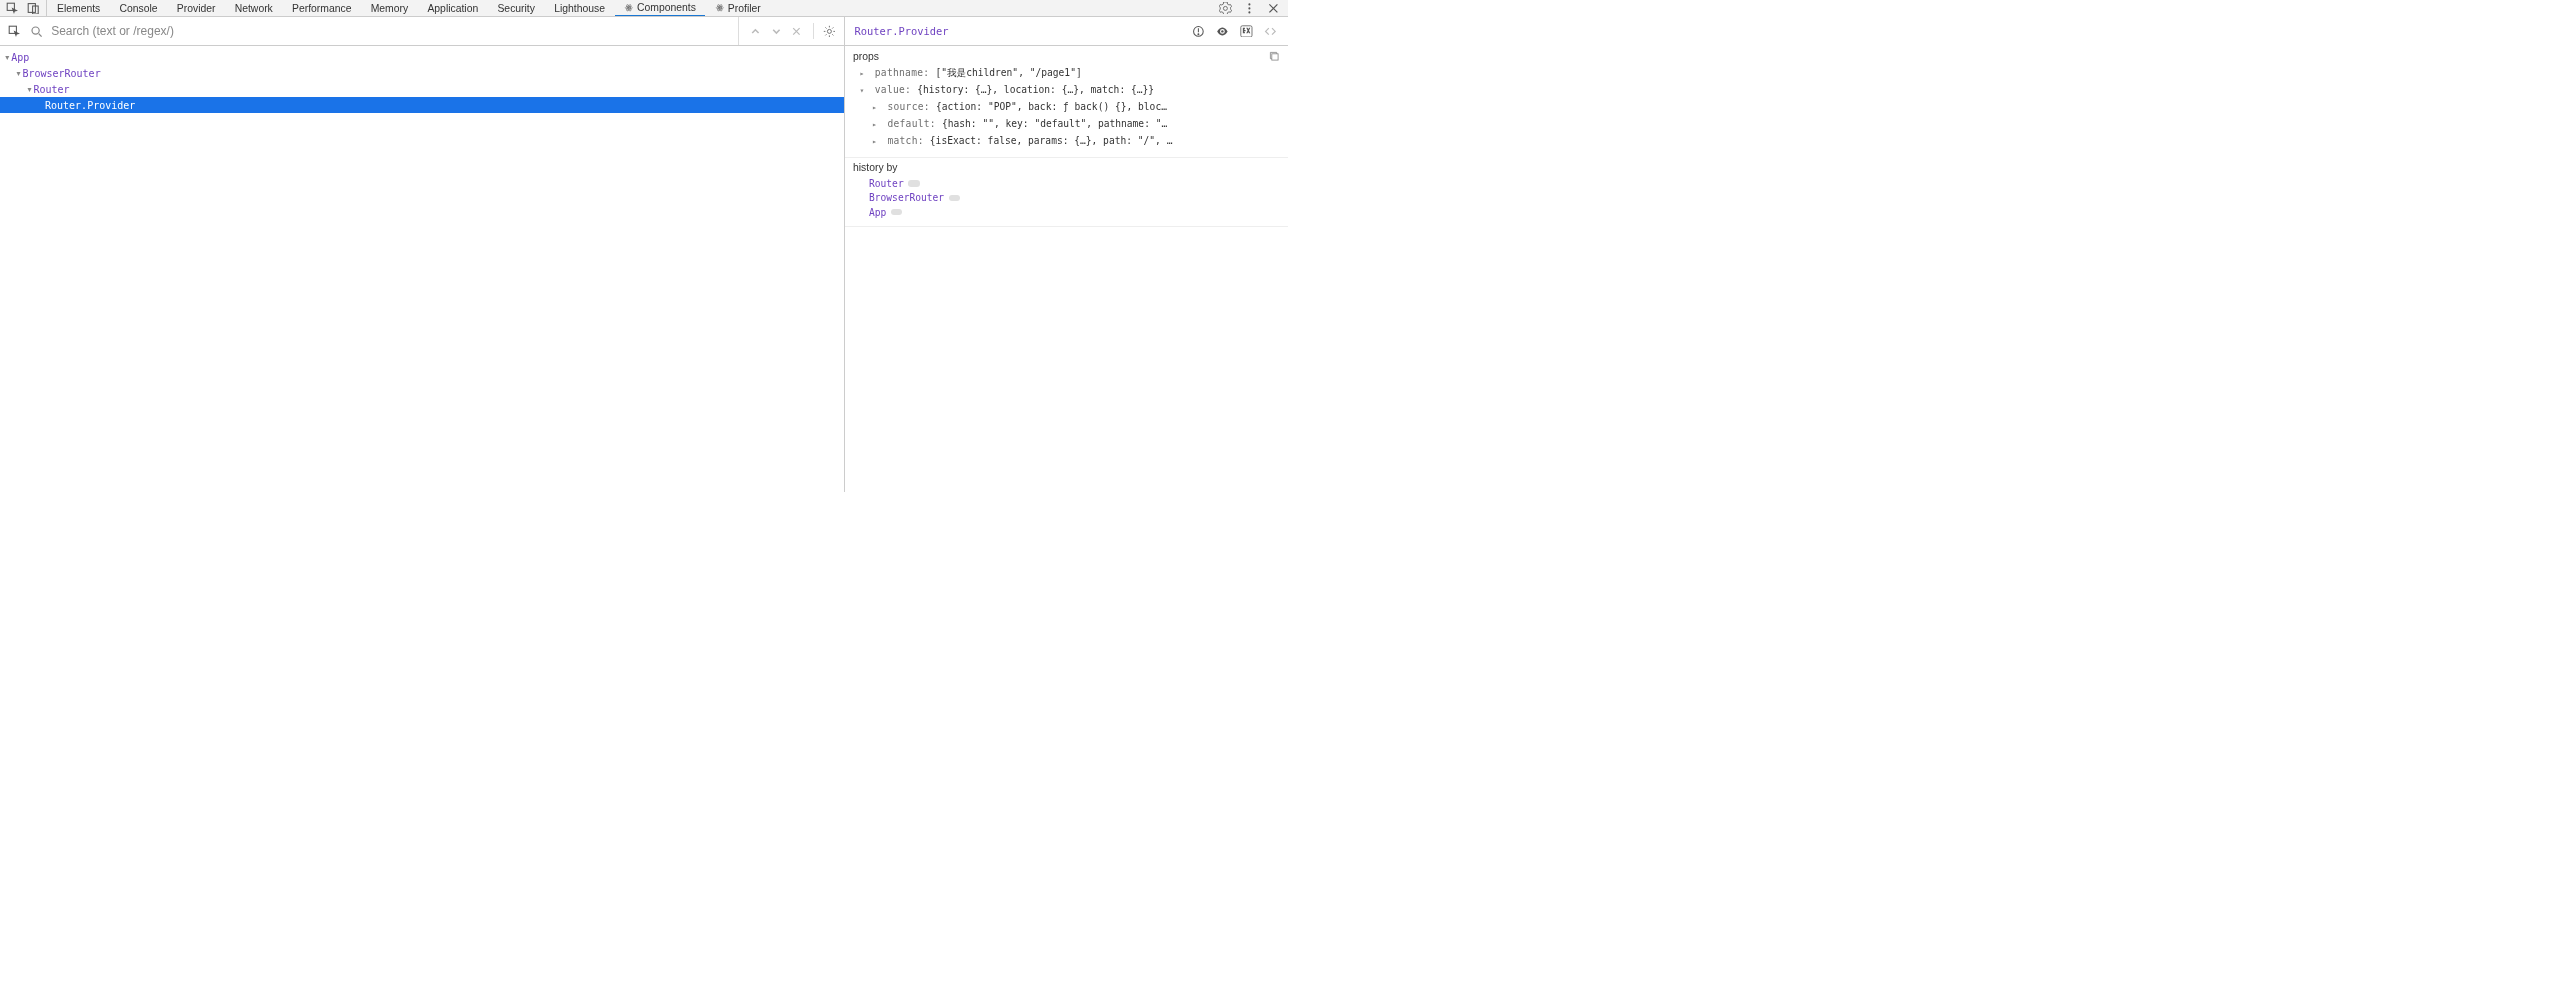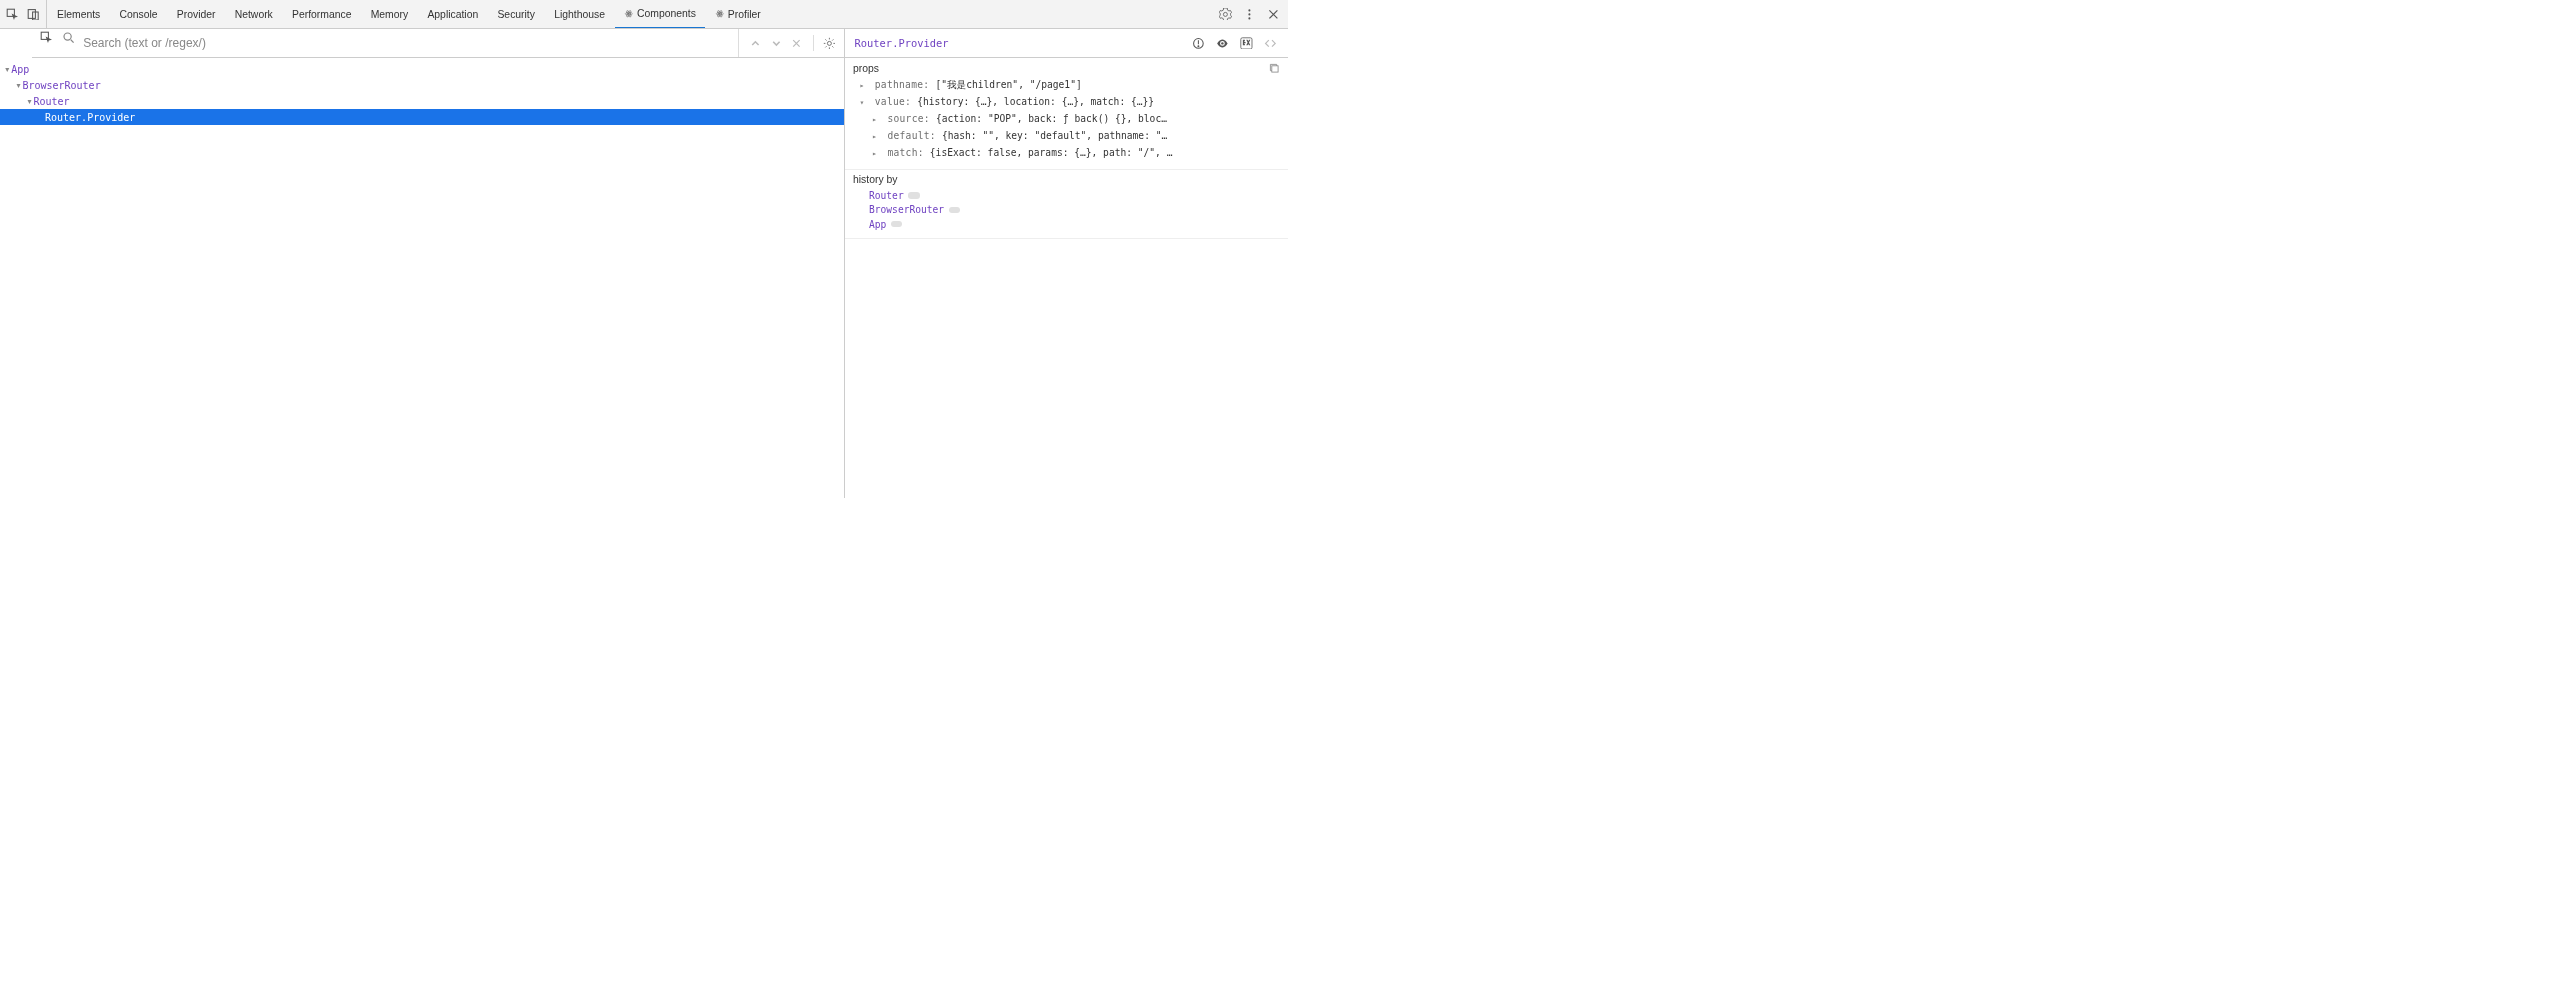--- a/index.html
+++ b/index.html
@@ -6,41 +6,41 @@
 body {
   font-family: -apple-system, BlinkMacSystemFont, "Segoe UI", Helvetica, Arial, sans-serif;
   font-size: 10.4px;
   color: #333;
   background: #fff;
   width: 1288px;
   height: 498px;
   overflow: hidden;
 }
 .topbar {
-  height: 29px;
+  height: 17px;
   background: #f3f3f3;
   border-bottom: 0.8px solid #ccc;
   display: flex;
   align-items: center;
 }
 .topbar-left-icons { display:flex; align-items:center; padding:0 4.8px; gap:4.8px; border-right:0.8px solid #ccc; height:100%; }
 .icon-btn { width:16px; height:16px; display:flex; align-items:center; justify-content:center; cursor:pointer; color:#555; }
 .icon-btn svg { width:12.8px; height:12.8px; }
 .tabs { display:flex; align-items:center; height:100%; }
 .tab { padding:0 9.6px; height:100%; display:flex; align-items:center; gap:3.2px; cursor:pointer; color:#333; font-size:10.4px; }
 .tab.active { border-bottom:1.6px solid #1976d2; color:#333; } 
 .react-icon { width:9.6px; height:9.6px; }
 .topbar-right { margin-left:auto; display:flex; align-items:center; gap:8px; padding:0 6.4px; }
 .topbar-right .icon-btn { color:#555; }
 
 .main { display:flex; height:calc(100% - 23px); }
 .left-panel { flex:1; border-right:0.8px solid #ccc; display:flex; flex-direction:column; min-width:0; }
 .right-panel { width:443px; display:flex; flex-direction:column; min-width:0; }
 
-.searchbar { height:29px; border-bottom:0.8px solid #ccc; display:flex; padding:0 6.4px; gap:6.4px;margin-left:32px; }
+.searchbar { height:29px; border-bottom:0.8px solid #ccc; display:flex; align-items:center; padding:0 6.4px; gap:6.4px; }
 .searchbar input { border:none; outline:none; flex:1; font-size:12px; color:#333; background:transparent; }
 .searchbar input::placeholder { color:#888; }
 .searchbar-icons { display:flex; align-items:center; gap:8px; margin-left:auto; border-left:0.8px solid #ddd; padding-left:8px; height:100%; }
 .searchbar .nav-icons { display:flex; gap:4.8px; color:#bbb; }
 
 .tree { padding:3.2px 0; font-size:10.4px; }
 .tree-row { display:flex; align-items:center; height:16px; cursor:pointer; white-space:nowrap; }
 .tree-row .arrow { width:8px; color:#888; font-size:8px; text-align:center; }
 .tree-row .label { font-family: Menlo, Monaco, Consolas, monospace; font-size:10px; color:#6f42c1; }
 .tree-row.selected { background:#1a73e8; }

